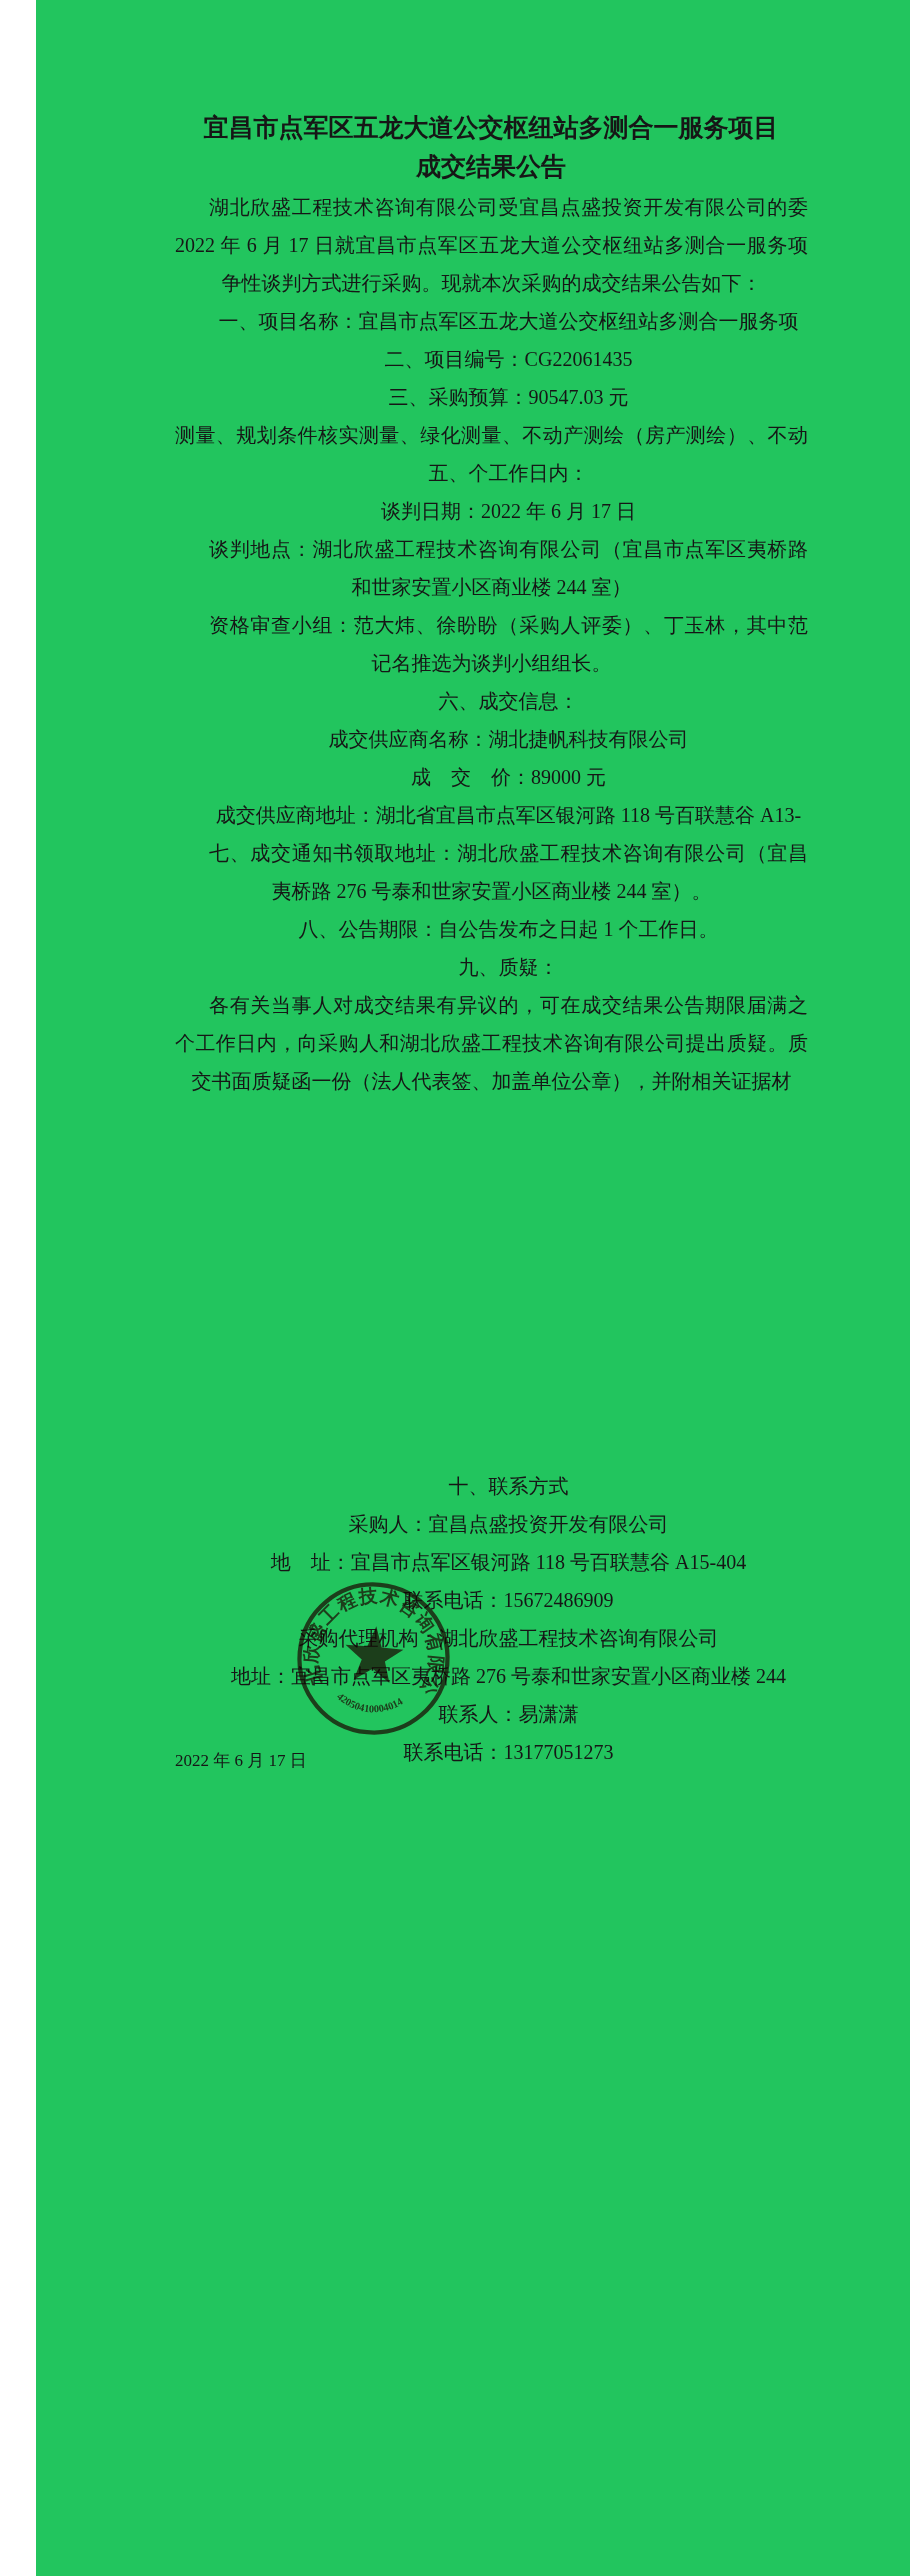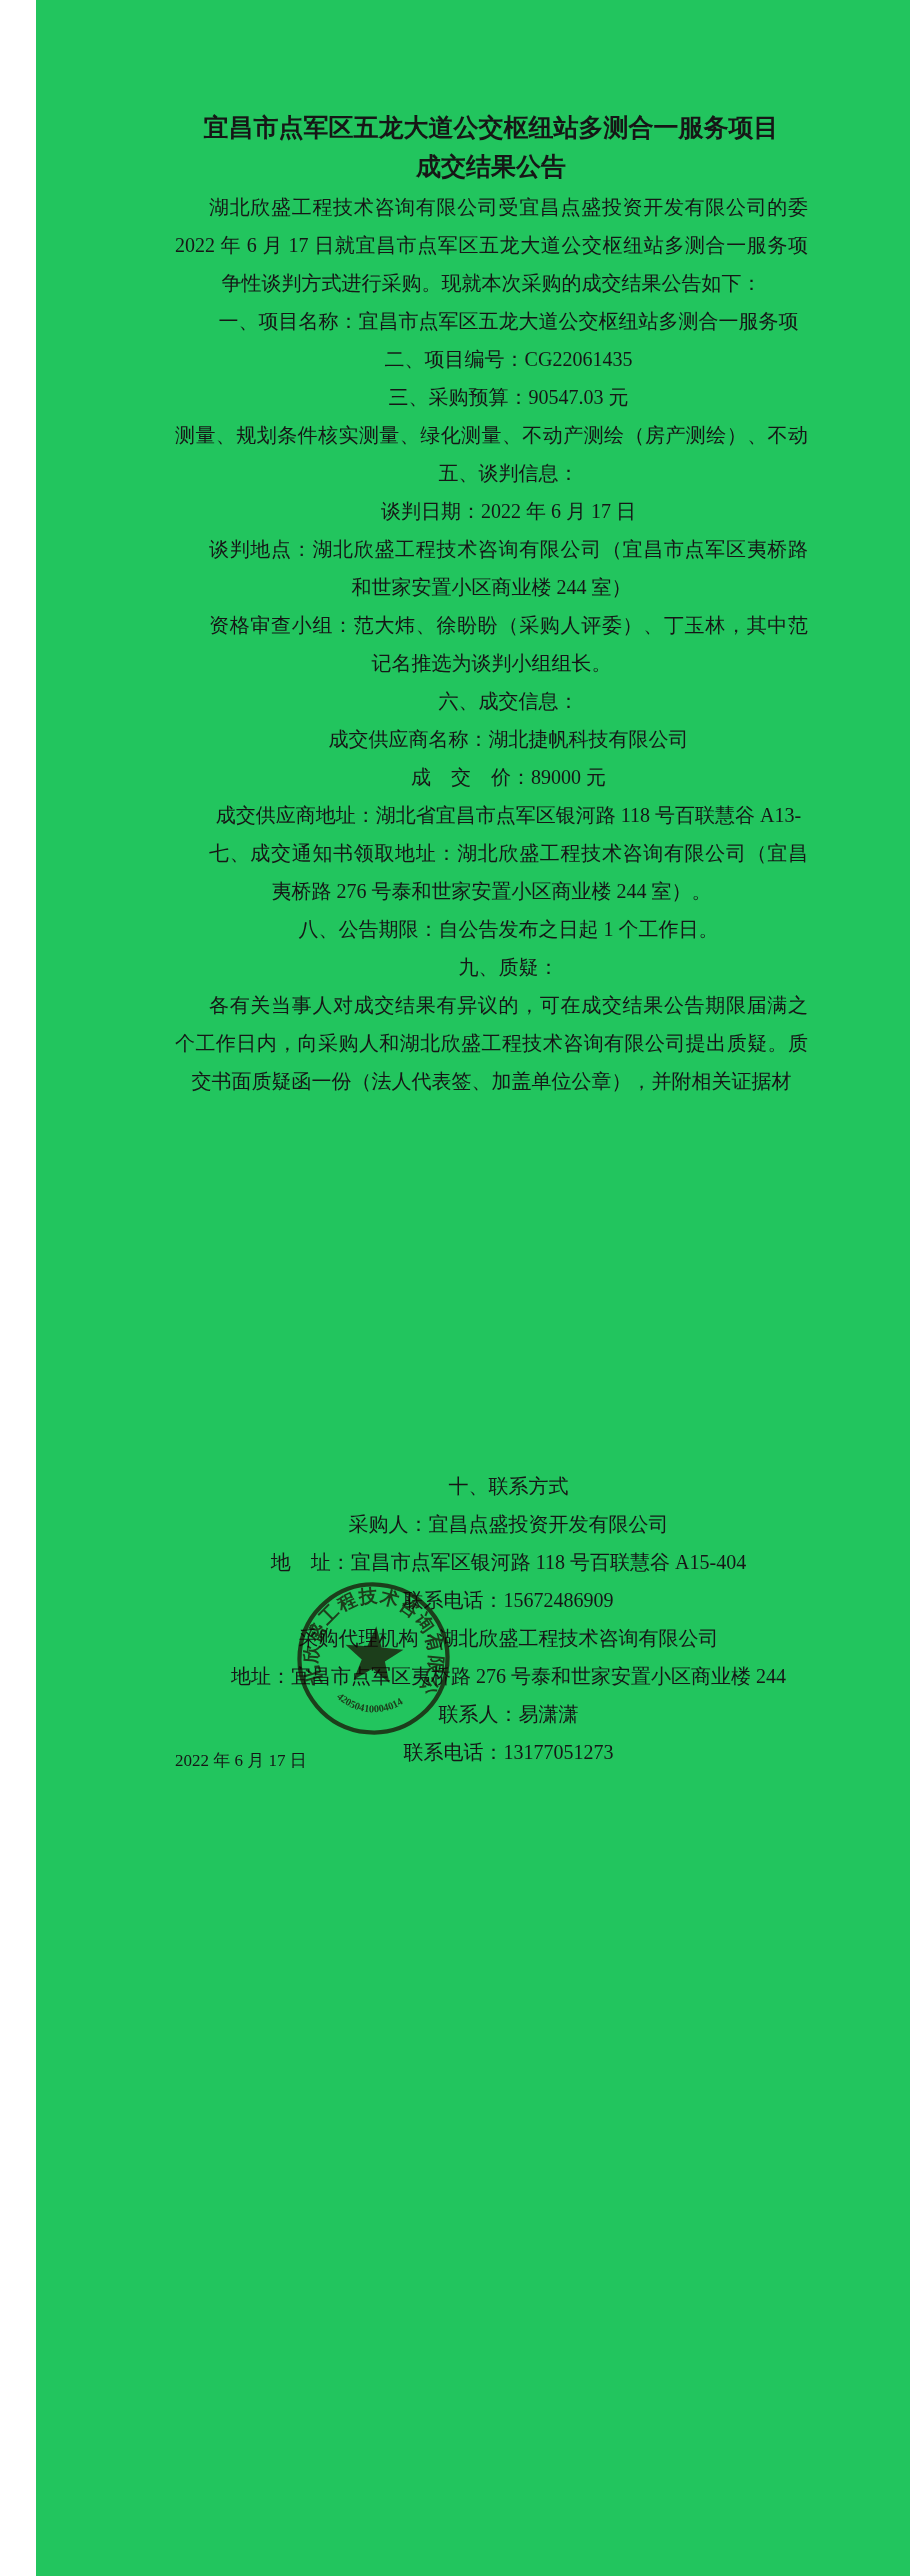--- a/index.html
+++ b/index.html
@@ -83,21 +83,21 @@
   </div>
 
   <div id="body-lines" class="body-block">
       <div class="line indent full">湖北欣盛工程技术咨询有限公司受宜昌点盛投资开发有限公司的委托，于</div>
       <div class="line full">2022 年 6 月 17 日就宜昌市点军区五龙大道公交枢纽站多测合一服务项目采用竞</div>
       <div class="line">争性谈判方式进行采购。现就本次采购的成交结果公告如下：</div>
       <div class="line indent">一、项目名称：宜昌市点军区五龙大道公交枢纽站多测合一服务项目</div>
       <div class="line indent">二、项目编号：CG22061435</div>
       <div class="line indent">三、采购预算：90547.03 元</div>
       <div class="line full">测量、规划条件核实测量、绿化测量、不动产测绘（房产测绘）、不动产测绘（地</div>
-      <div class="line indent">五、谈判信息：</div>
+      <div class="line indent">五、个工作日内：</div>
       <div class="line indent">谈判日期：2022 年 6 月 17 日</div>
       <div class="line indent full">谈判地点：湖北欣盛工程技术咨询有限公司（宜昌市点军区夷桥路 276 号泰</div>
       <div class="line">和世家安置小区商业楼 244 室）</div>
       <div class="line indent full">资格审查小组：范大炜、徐盼盼（采购人评委）、丁玉林，其中范大炜被无</div>
       <div class="line">记名推选为谈判小组组长。</div>
       <div class="line indent">六、成交信息：</div>
       <div class="line indent">成交供应商名称：湖北捷帆科技有限公司</div>
       <div class="line indent">成　交　价：89000 元</div>
       <div class="line indent">成交供应商地址：湖北省宜昌市点军区银河路 118 号百联慧谷 A13-148</div>
       <div class="line indent full">七、成交通知书领取地址：湖北欣盛工程技术咨询有限公司（宜昌市点军区</div>

